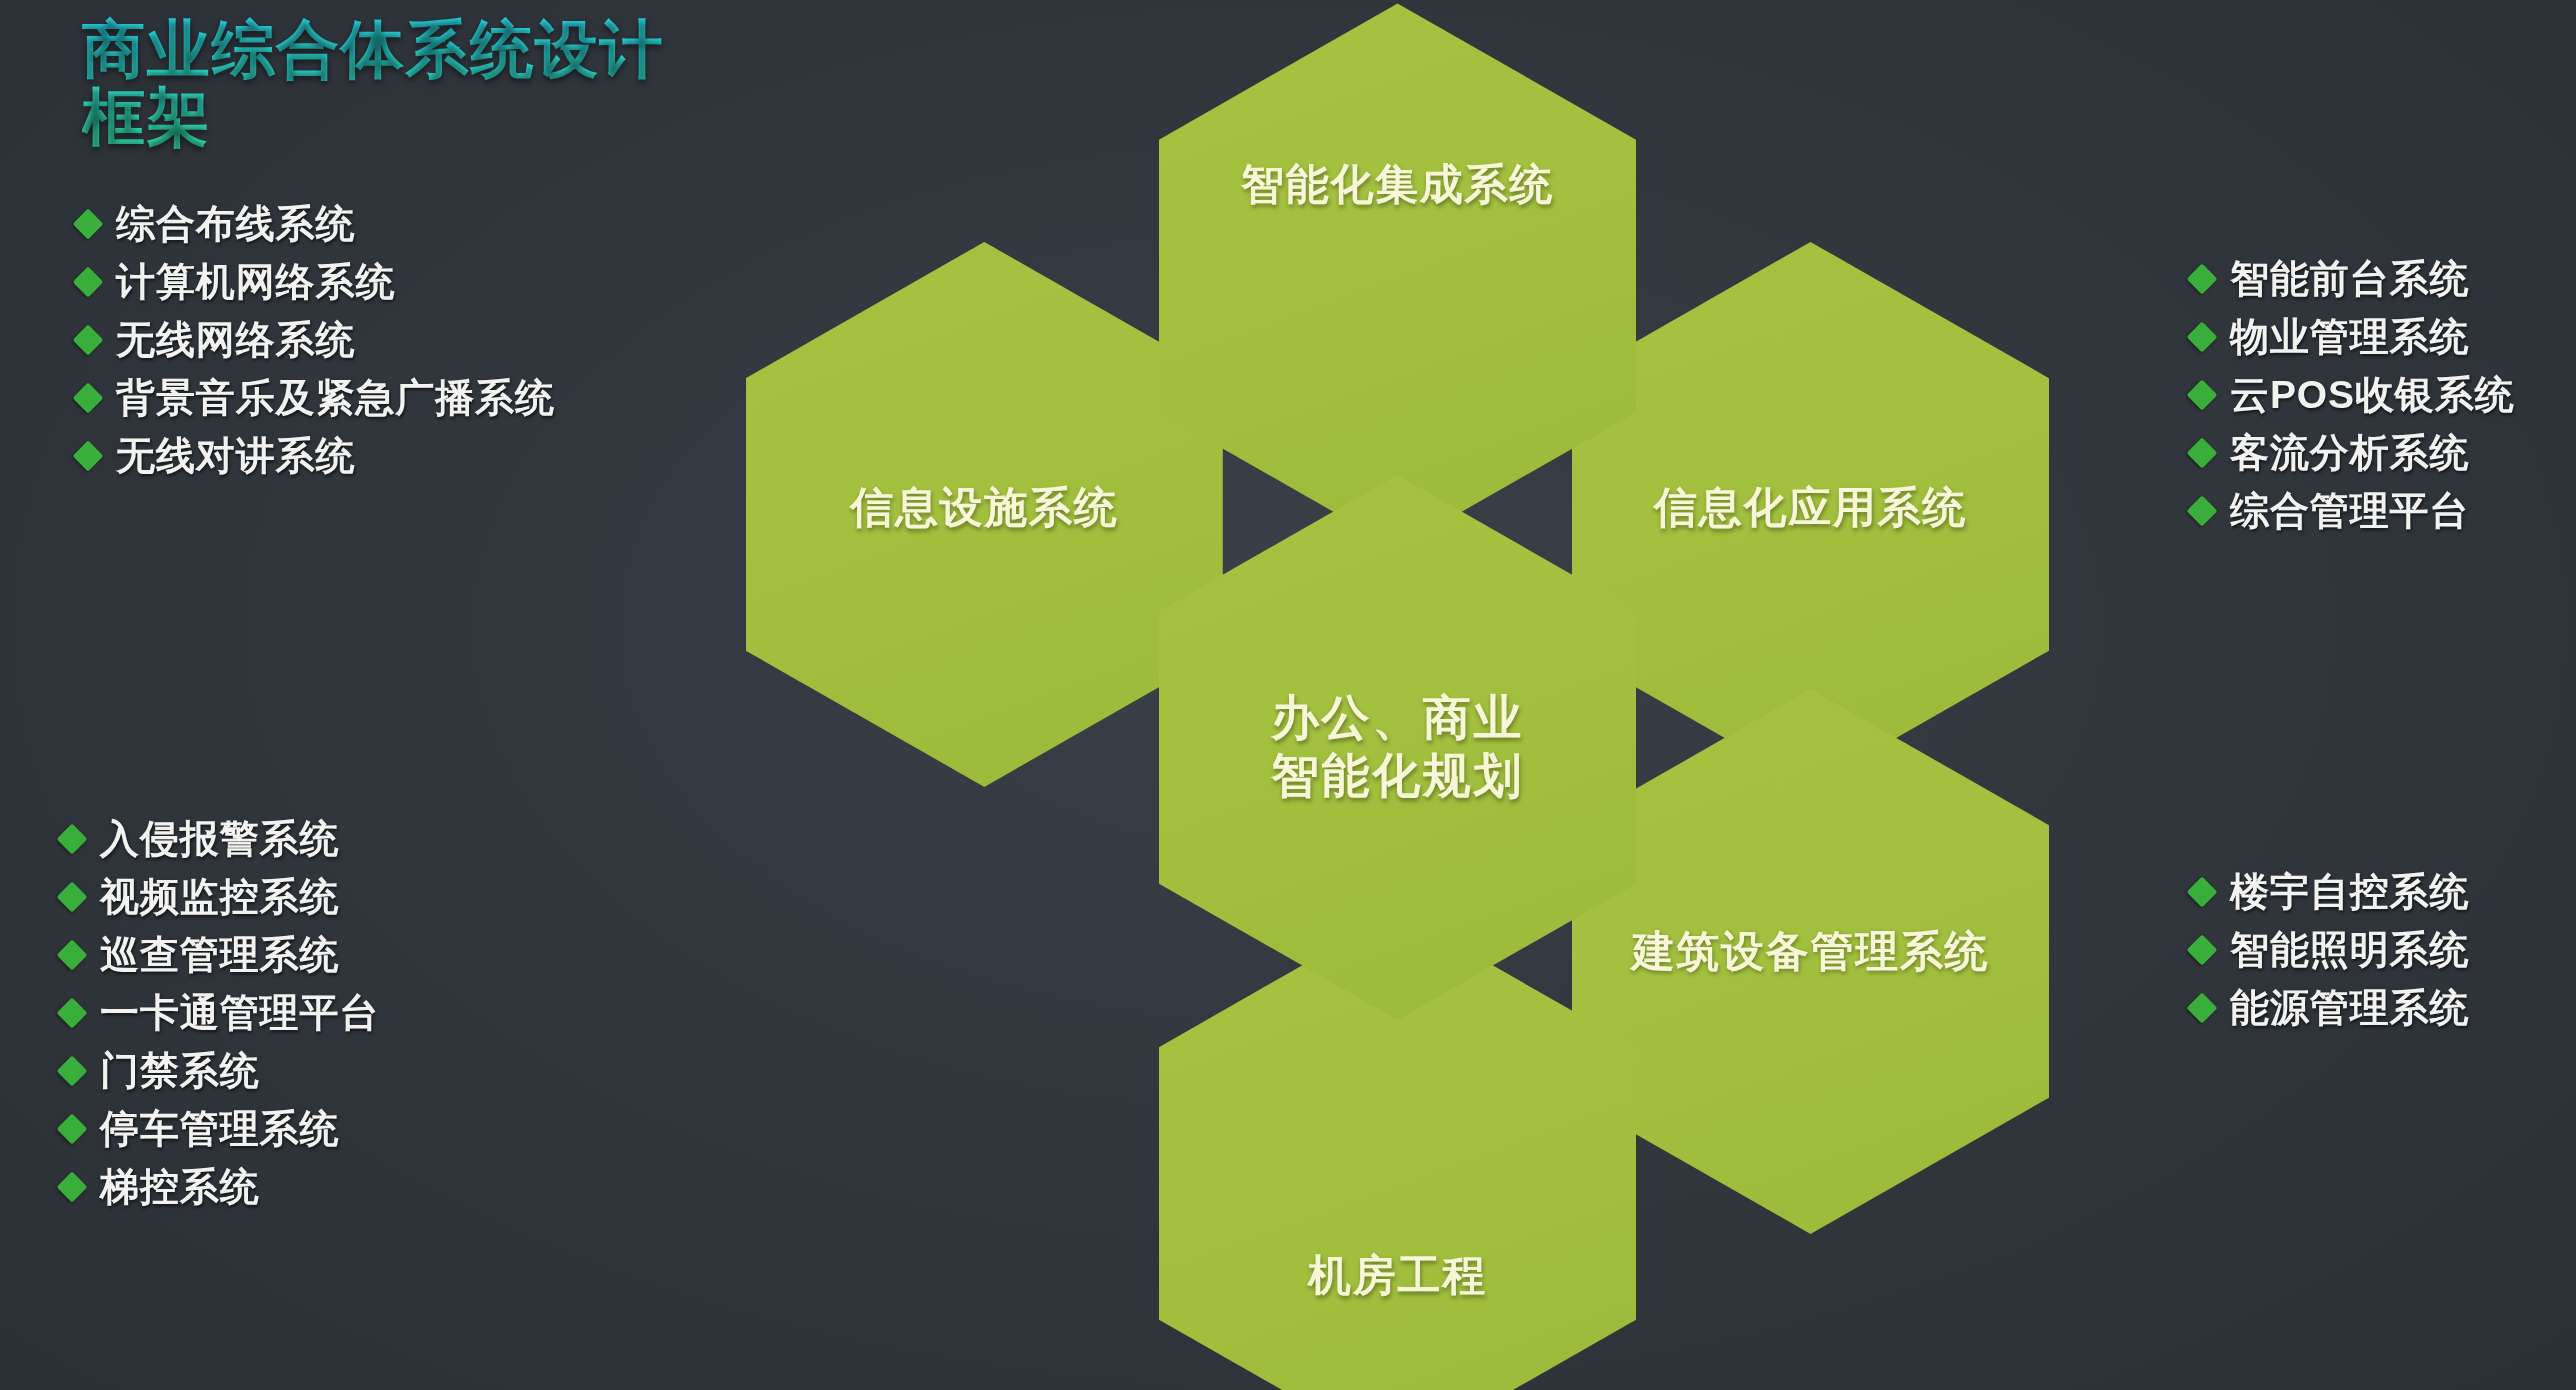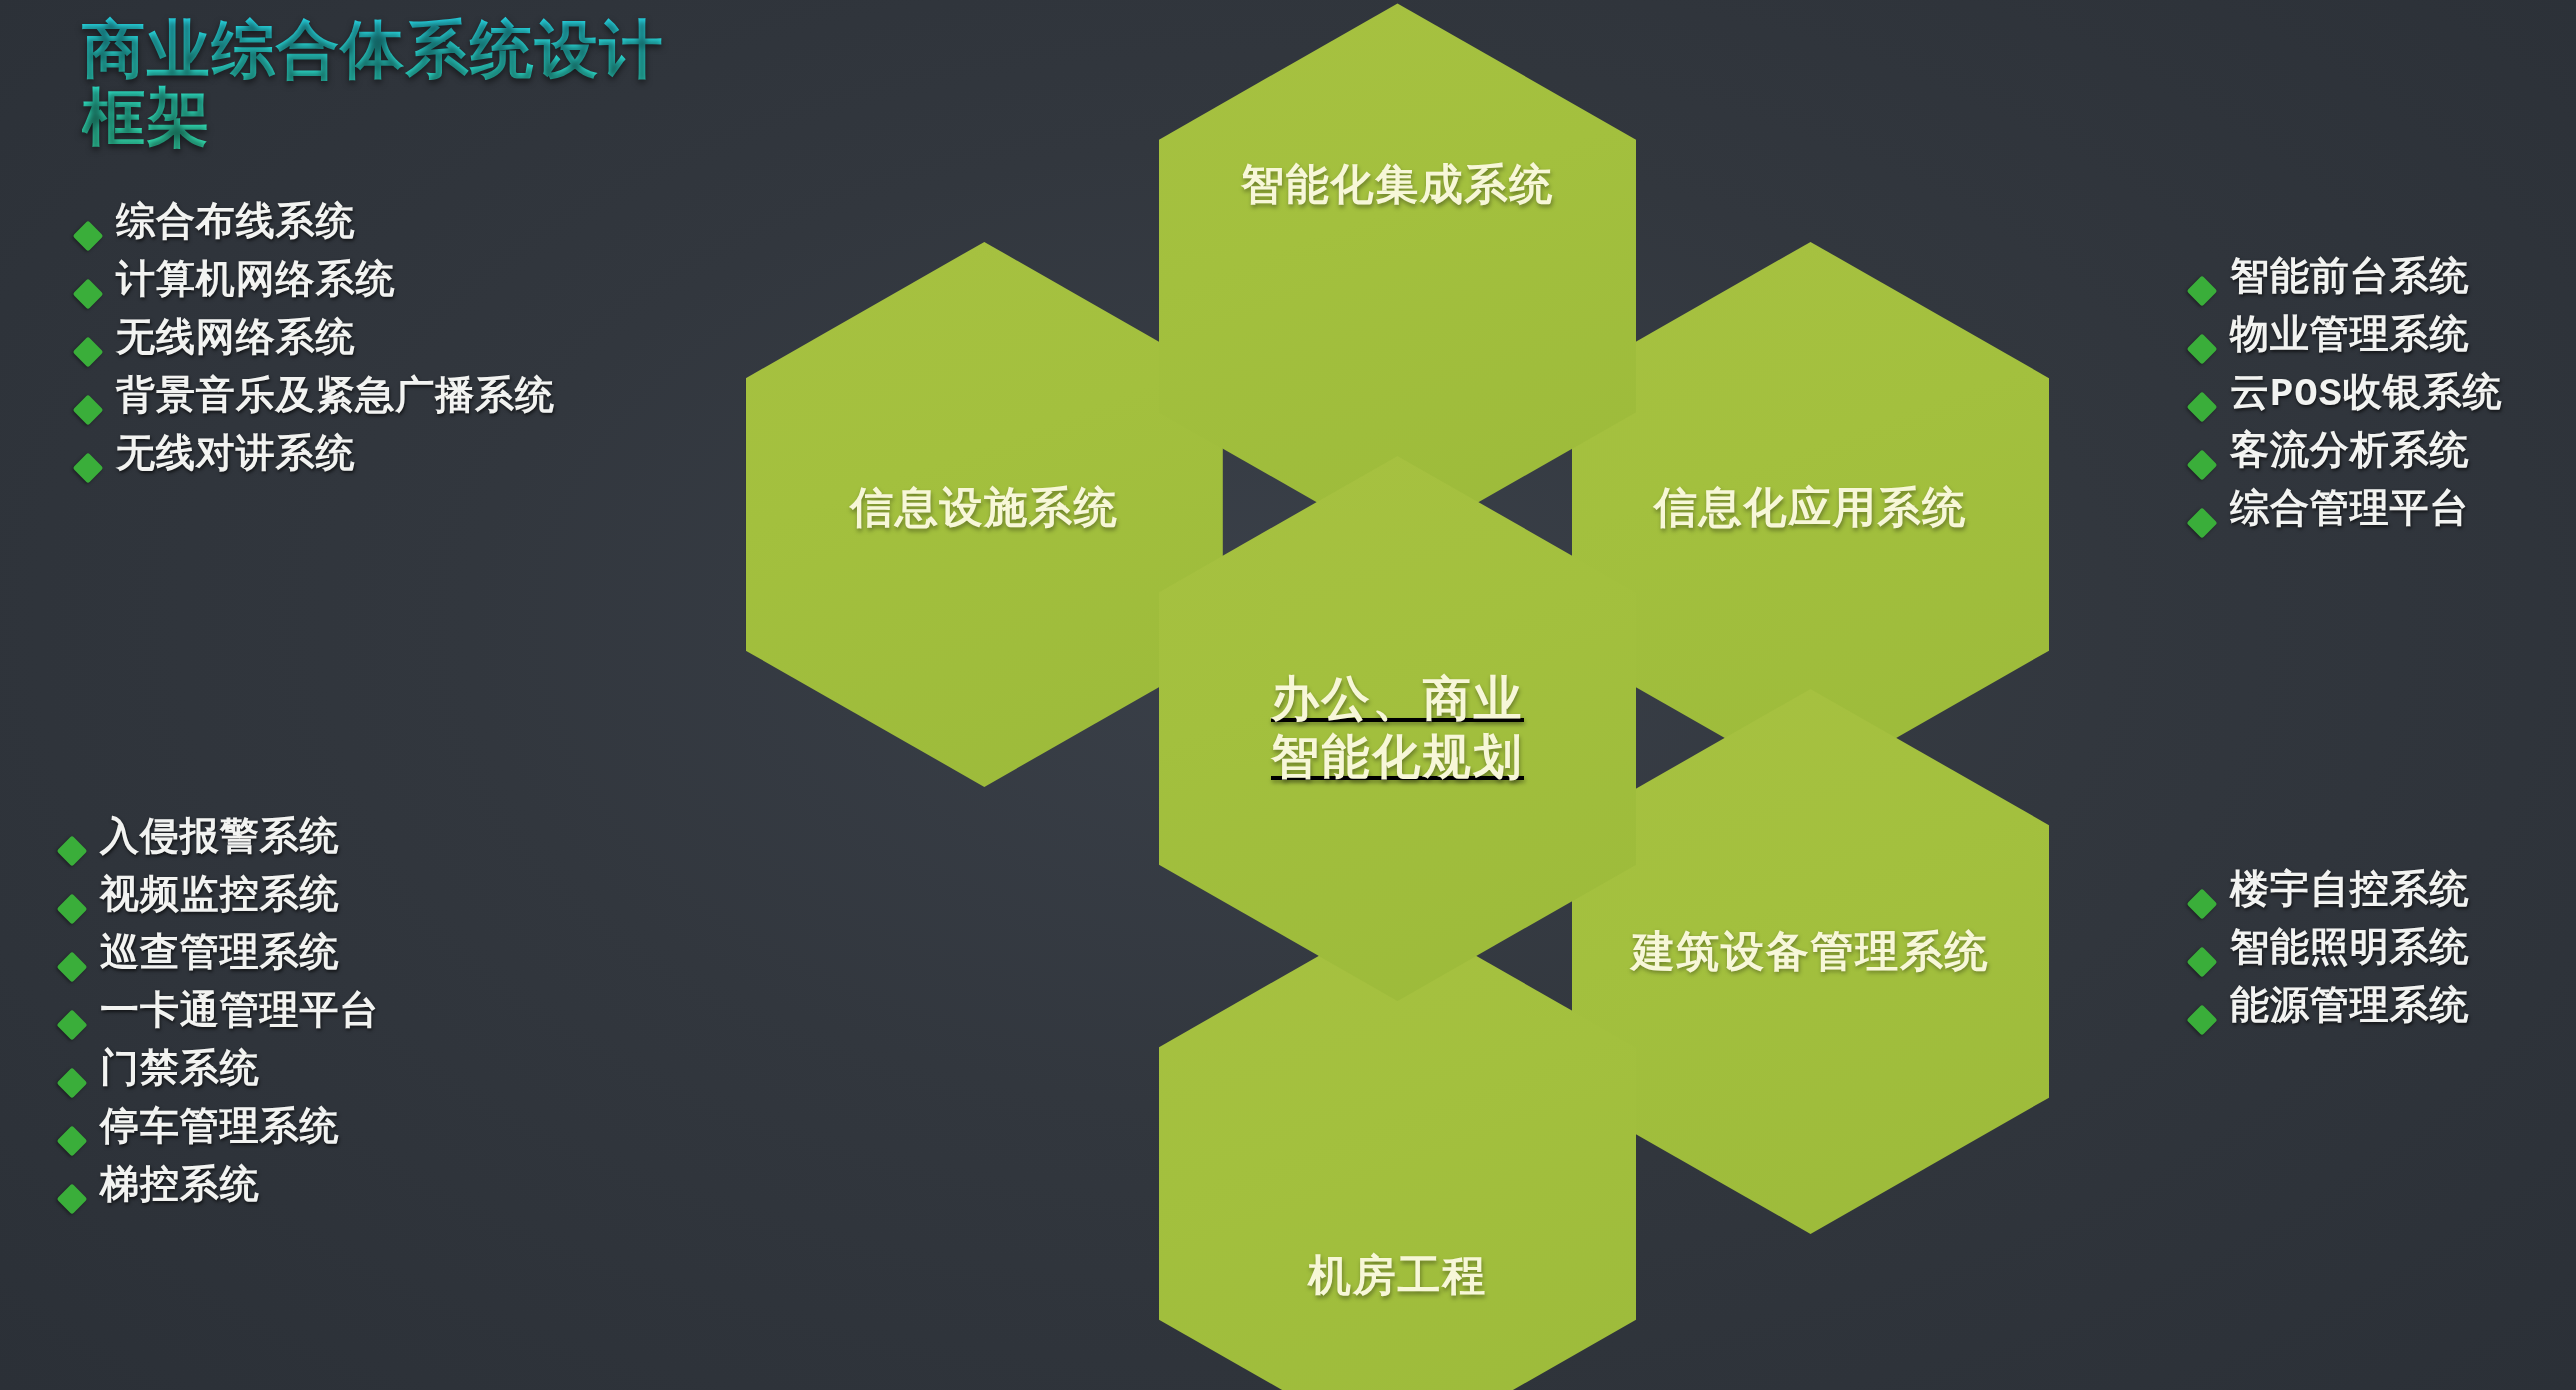--- a/index.html
+++ b/index.html
@@ -49,24 +49,23 @@
     white-space: pre-line;
     z-index: -1;
   }
 
   
   .bullet-list {
     position: absolute;
   }
   .bullet-row {
     display: flex;
-    align-items: flex-end;
+    align-items: center;
     margin-bottom: 12px;
     white-space: nowrap;
-    font-family: Liberation Mono, monospace;
   }
   .diamond {
     width: 22px;
     height: 22px;
     background: #3aae3a;
     transform: rotate(45deg);
     flex: 0 0 auto;
     margin-right: 17px;
     border-radius: 2.6px;
     box-shadow: 0 1.7px 3.4px rgba(0,0,0,0.4);
@@ -120,21 +119,21 @@
   }
   .hex-center .hex-label {
     font-size: 48px;
     letter-spacing: 2.6px;
   }
 
   
   .hex-top     { left: 426px; top: 8.5px;   }
   .hex-left    { left: 12.8px;  top: 247px;  }
   .hex-right   { left: 839px; top: 247px;  }
-  .hex-center  { left: 426px; top: 461px; text-decoration: underline;  }
+  .hex-center  { left: 426px; top: 480px;  }
   .hex-botleft { left: 12.8px;  top: 694px;  }
   .hex-botright{ left: 839px; top: 694px;  }
   .hex-bottom  { left: 426px; top: 916px; }
 
   .hex-top .hex-label    { transform: translateY(-92px); }
   .hex-bottom .hex-label { transform: translateY(92px);  }
   .hex-left .hex-label,
   .hex-right .hex-label,
   .hex-botleft .hex-label,
   .hex-botright .hex-label { transform: translateY(-6.8px); }

